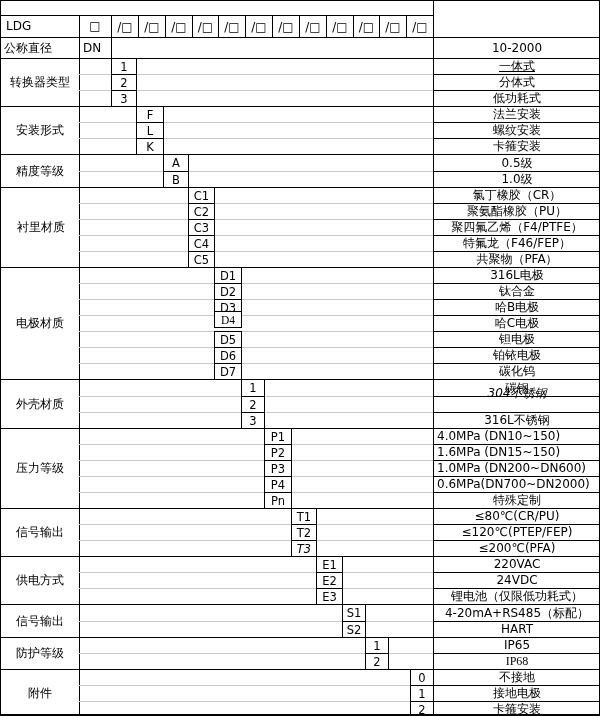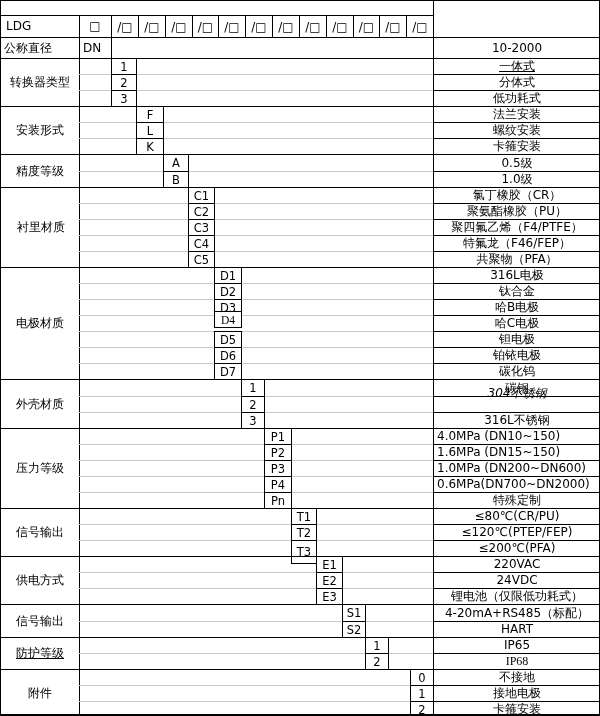--- a/index.html
+++ b/index.html
@@ -166,21 +166,21 @@
       <div class="cell" style="left: 0px; top: 427px; width: 78px; height: 80px;">压力等级</div>
       <div class="hline" style="left: 0px; top: 507px; width: 600px; height: 1px;"></div>
       <div class="grayline" style="left: 78px; top: 523px; width: 354px;"></div>
       <div class="hline" style="left: 432px; top: 523px; width: 168px; height: 1px;"></div>
       <div class="grayline" style="left: 78px; top: 539px; width: 354px;"></div>
       <div class="hline" style="left: 432px; top: 539px; width: 168px; height: 1px;"></div>
       <div class="codebox" style="left: 290px; top: 507px; width: 26px; height: 17px;">T1</div>
       <div class="cell" style="left: 433px; top: 507px; width: 166px; height: 16px;">≤80℃(CR/PU)</div>
       <div class="codebox" style="left: 290px; top: 523px; width: 26px; height: 17px;">T2</div>
       <div class="cell" style="left: 433px; top: 523px; width: 166px; height: 16px;">≤120℃(PTEP/FEP)</div>
-      <div class="codebox" style="left: 290px; top: 539px; width: 26px; height: 24px;">T3</div>
+      <div class="codebox" style="left: 290px; top: 539px; width: 26px; height: 17px; font-style: italic;">T3</div>
       <div class="cell" style="left: 433px; top: 539px; width: 166px; height: 16px;">≤200℃(PFA)</div>
       <div class="cell" style="left: 0px; top: 507px; width: 78px; height: 48px;">信号输出</div>
       <div class="hline" style="left: 0px; top: 555px; width: 600px; height: 1px;"></div>
       <div class="grayline" style="left: 78px; top: 571px; width: 354px;"></div>
       <div class="hline" style="left: 432px; top: 571px; width: 168px; height: 1px;"></div>
       <div class="grayline" style="left: 78px; top: 587px; width: 354px;"></div>
       <div class="hline" style="left: 432px; top: 587px; width: 168px; height: 1px;"></div>
       <div class="codebox" style="left: 315px; top: 555px; width: 27px; height: 17px;">E1</div>
       <div class="cell" style="left: 433px; top: 555px; width: 166px; height: 16px;">220VAC</div>
       <div class="codebox" style="left: 315px; top: 571px; width: 27px; height: 17px;">E2</div>
@@ -196,21 +196,21 @@
       <div class="codebox" style="left: 341px; top: 620px; width: 24px; height: 17px;">S2</div>
       <div class="cell" style="left: 433px; top: 620px; width: 166px; height: 16px;">HART</div>
       <div class="cell" style="left: 0px; top: 603px; width: 78px; height: 33px;">信号输出</div>
       <div class="hline" style="left: 0px; top: 636px; width: 600px; height: 1px;"></div>
       <div class="grayline" style="left: 78px; top: 652px; width: 354px;"></div>
       <div class="hline" style="left: 432px; top: 652px; width: 168px; height: 1px;"></div>
       <div class="codebox" style="left: 364px; top: 636px; width: 24px; height: 17px;">1</div>
       <div class="cell" style="left: 433px; top: 636px; width: 166px; height: 16px;">IP65</div>
       <div class="codebox" style="left: 364px; top: 652px; width: 24px; height: 17px;">2</div>
       <div class="cell" style="left: 433px; top: 652px; width: 166px; height: 16px; font-family: Liberation Serif, serif;">IP68</div>
-      <div class="cell" style="left: 0px; top: 636px; width: 78px; height: 32px; text-decoration: underline;">防护等级</div>
+      <div class="cell" style="left: 0px; top: 636px; width: 78px; height: 32px;">防护等级</div>
       <div class="hline" style="left: 0px; top: 668px; width: 600px; height: 1px;"></div>
       <div class="grayline" style="left: 78px; top: 684px; width: 354px;"></div>
       <div class="hline" style="left: 432px; top: 684px; width: 168px; height: 1px;"></div>
       <div class="grayline" style="left: 78px; top: 700px; width: 354px;"></div>
       <div class="hline" style="left: 432px; top: 700px; width: 168px; height: 1px;"></div>
       <div class="codebox" style="left: 409px; top: 668px; width: 24px; height: 17px;">0</div>
       <div class="cell" style="left: 433px; top: 668px; width: 166px; height: 16px;">不接地</div>
       <div class="codebox" style="left: 409px; top: 684px; width: 24px; height: 17px;">1</div>
       <div class="cell" style="left: 433px; top: 684px; width: 166px; height: 16px;">接地电极</div>
       <div class="codebox" style="left: 409px; top: 700px; width: 24px; height: 17px;">2</div>

